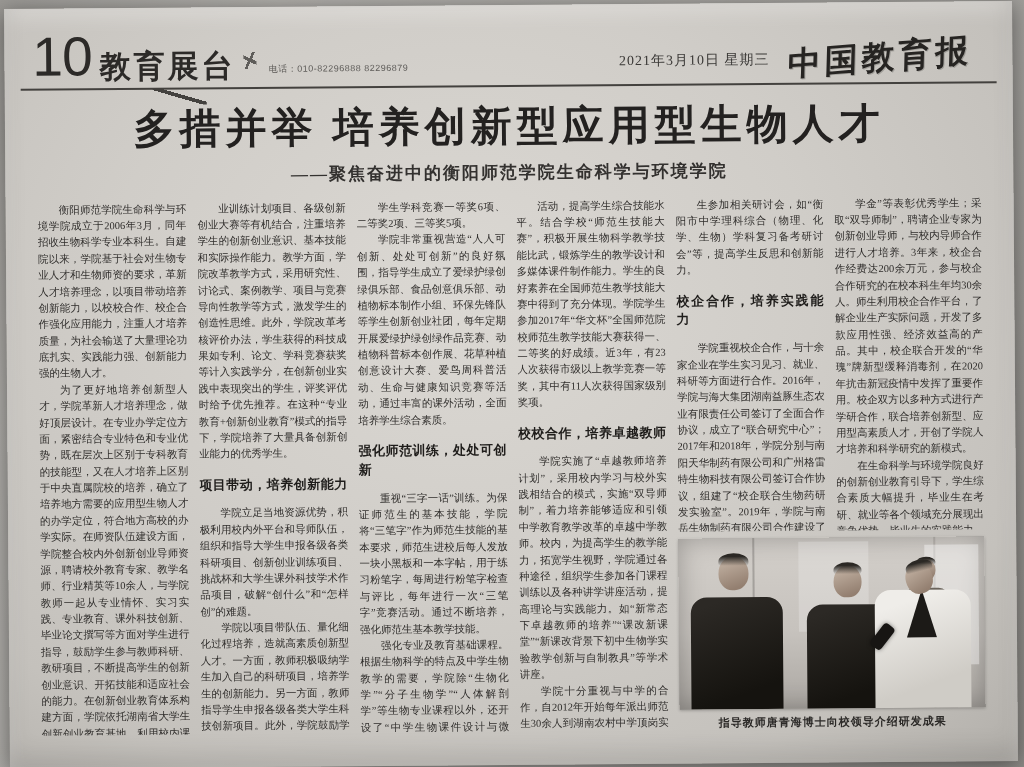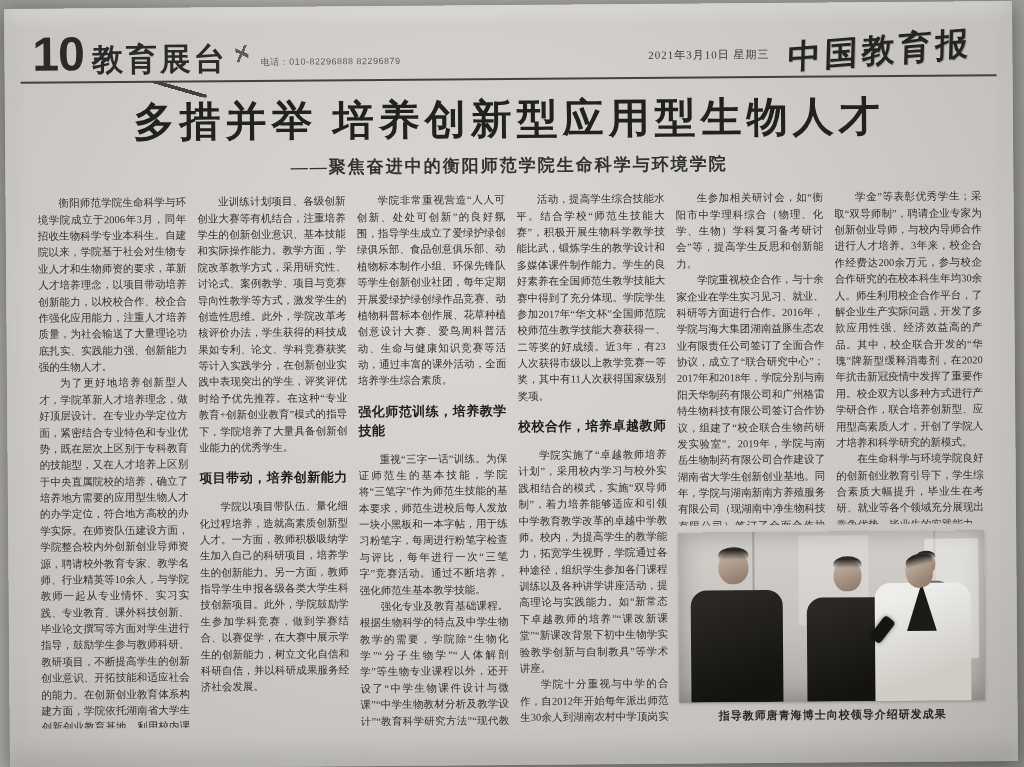--- a/index.html
+++ b/index.html
@@ -15,38 +15,38 @@
     box-shadow:0 4px 22px rgba(0,0,0,.45), inset 0 -14px 22px rgba(0,0,0,.10), inset 0 10px 18px rgba(255,255,255,.25);
   }
   
   .header {
     display:flex; justify-content:space-between; align-items:flex-end;
     padding:24px 34px 4px 28px; position:relative;
   }
   .sec-left { display:flex; align-items:flex-end; gap:8px; }
   .page-num {
     font-family:"Liberation Sans","DejaVu Sans",sans-serif;
-    font-size:48px; font-weight:bold; line-height:.9; color:#2c2a28; letter-spacing:-1px;
+    font-size:55px; font-weight:normal; line-height:.9; color:#2c2a28; letter-spacing:-1px;
   }
   .sec-name {
     font-family:"Liberation Sans","DejaVu Sans",sans-serif;
     font-size:31px; font-weight:900; line-height:1; color:#2c2a28; letter-spacing:3px;
   }
   .sec-ornament {
     width:13px; height:17px; margin-bottom:12px; opacity:.75;
     background:
       linear-gradient(115deg, transparent 42%, #3a3836 42%, #3a3836 56%, transparent 56%),
       linear-gradient(25deg, transparent 44%, #3a3836 44%, #3a3836 60%, transparent 60%);
   }
   .phone {
     font-size:9px; color:#5c5a57; padding-bottom:5px; margin-left:4px;
     font-family:"Liberation Sans","DejaVu Sans",sans-serif; letter-spacing:.5px;
   }
   .sec-right { display:flex; align-items:flex-end; gap:18px; padding-bottom:2px; }
-  .date { font-size:11px; color:#3a3836; padding-bottom:6px; letter-spacing:1px; }
+  .date { font-size:14px; color:#3a3836; padding-bottom:6px; letter-spacing:1px; }
   .paper-name {
     font-size:33px; font-weight:bold; color:#262422;
     transform:rotate(-4deg) skewX(-6deg);
     letter-spacing:4px; line-height:1; padding-right:6px;
     text-shadow:1px 1px 0 rgba(40,38,36,.25);
   }
   .header-rule { height:2px; background:#43413e; margin:2px 16px 0 16px; position:relative; }
   .header-rule .notch {
     position:absolute; left:132px; top:1px; width:54px; height:16px;
     background:linear-gradient(to top right, transparent 46%, #43413e 46%, #43413e 58%, transparent 58%);
@@ -123,43 +123,46 @@
   <div class="columns">
 
     <div class="col">
       <p>衡阳师范学院生命科学与环境学院成立于2006年3月，同年招收生物科学专业本科生。自建院以来，学院基于社会对生物专业人才和生物师资的要求，革新人才培养理念，以项目带动培养创新能力，以校校合作、校企合作强化应用能力，注重人才培养质量，为社会输送了大量理论功底扎实、实践能力强、创新能力强的生物人才。</p>
       <p>为了更好地培养创新型人才，学院革新人才培养理念，做好顶层设计。在专业办学定位方面，紧密结合专业特色和专业优势，既在层次上区别于专科教育的技能型，又在人才培养上区别于中央直属院校的培养，确立了培养地方需要的应用型生物人才的办学定位，符合地方高校的办学实际。在师资队伍建设方面，学院整合校内外创新创业导师资源，聘请校外教育专家、教学名师、行业精英等10余人，与学院教师一起从专业情怀、实习实践、专业教育、课外科技创新、毕业论文撰写等方面对学生进行指导，鼓励学生参与教师科研、教研项目，不断提高学生的创新创业意识、开拓技能和适应社会的能力。在创新创业教育体系构建方面，学院依托湖南省大学生创新创业教育基地，利用校内课程体系和校外实习平台，将创新创业指导课、专业课与专业实习、毕业实习、创新创</p>
     </div>
 
     <div class="col">
       <p>业训练计划项目、各级创新创业大赛等有机结合，注重培养学生的创新创业意识、基本技能和实际操作能力。教学方面，学院改革教学方式，采用研究性、讨论式、案例教学、项目与竞赛导向性教学等方式，激发学生的创造性思维。此外，学院改革考核评价办法，学生获得的科技成果如专利、论文、学科竞赛获奖等计入实践学分，在创新创业实践中表现突出的学生，评奖评优时给予优先推荐。在这种“专业教育+创新创业教育”模式的指导下，学院培养了大量具备创新创业能力的优秀学生。</p>
       <h3 class="col-heading">项目带动，培养创新能力</h3>
+      <p>学院立足当地资源优势，积极利用校内外平台和导师队伍，组织和指导大学生申报各级各类科研项目、创新创业训练项目、挑战杯和大学生课外科技学术作品项目，破解“创什么”和“怎样创”的难题。</p>
       <p>学院以项目带队伍、量化细化过程培养，造就高素质创新型人才。一方面，教师积极吸纳学生加入自己的科研项目，培养学生的创新能力。另一方面，教师指导学生申报各级各类大学生科技创新项目。此外，学院鼓励学生参加学科竞赛，做到学赛结合、以赛促学，在大赛中展示学生的创新能力，树立文化自信和科研自信，并以科研成果服务经济社会发展。</p>
 
     </div>
 
     <div class="col">
+      <p>学生学科竞赛一等奖6项、二等奖2项、三等奖5项。</p>
       <p>学院非常重视营造“人人可创新、处处可创新”的良好氛围，指导学生成立了爱绿护绿创绿俱乐部、食品创意俱乐部、动植物标本制作小组、环保先锋队等学生创新创业社团，每年定期开展爱绿护绿创绿作品竞赛、动植物科普标本创作展、花草种植创意设计大赛、爱鸟周科普活动、生命与健康知识竞赛等活动，通过丰富的课外活动，全面培养学生综合素质。</p>
-      <h3 class="col-heading">强化师范训练，培养教学技能</h3>
+      <h3 class="col-heading">强化师范训练，处处可创新</h3>
       <p>重视“三字一话”训练。为保证师范生的基本技能，学院将“三笔字”作为师范生技能的基本要求，师范生进校后每人发放一块小黑板和一本字帖，用于练习粉笔字，每周进行粉笔字检查与评比，每年进行一次“三笔字”竞赛活动。通过不断培养，强化师范生基本教学技能。</p>
       <p>强化专业及教育基础课程。根据生物科学的特点及中学生物教学的需要，学院除“生物化学”“分子生物学”“人体解剖学”等生物专业课程以外，还开设了“中学生物课件设计与微课”“中学生物教材分析及教学设计”“教育科学研究方法”“现代教育技术”“生物教学论”等师范教学课程，提高生物科学教学水平。</p>
 
     </div>
 
     <div class="col">
       <p>活动，提高学生综合技能水平。结合学校“师范生技能大赛”，积极开展生物科学教学技能比武，锻炼学生的教学设计和多媒体课件制作能力。学生的良好素养在全国师范生教学技能大赛中得到了充分体现。学院学生参加2017年“华文杯”全国师范院校师范生教学技能大赛获得一、二等奖的好成绩。近3年，有23人次获得市级以上教学竞赛一等奖，其中有11人次获得国家级别奖项。</p>
       <h3 class="col-heading">校校合作，培养卓越教师</h3>
       <p>学院实施了“卓越教师培养计划”，采用校内学习与校外实践相结合的模式，实施“双导师制”，着力培养能够适应和引领中学教育教学改革的卓越中学教师。校内，为提高学生的教学能力，拓宽学生视野，学院通过各种途径，组织学生参加各门课程训练以及各种讲学讲座活动，提高理论与实践能力。如“新常态下卓越教师的培养”“课改新课堂”“新课改背景下初中生物学实验教学创新与自制教具”等学术讲座。</p>
       <p>学院十分重视与中学的合作，自2012年开始每年派出师范生30余人到湖南农村中学顶岗实习。顶岗实习实行“双导师制”，实习生在学院指导教师和中学指导教师的指导下，通过听课、评课、备课、教学实践、班级管理等环节，全方位锻炼学生的教育教学能力，保证毕业生从实习到就业的无缝对接，有效提高了师范生的教学技能。此外，学院重视实践教学基地建设，将衡阳市八中、衡阳市一中及成章实验中学、博雅学校、船山实验中学、岳云中学等优质教学单位纳入学院实践教学基地，先后带领师范生到各中学实习见习，培养学生的实践能力。见习实习期间，学院邀请实践学校指导老师指导学生听课、备课，课前准备、课堂教学、课后反思等，切实提高教学实践技能。鼓励学</p>
     </div>
 
     <div class="right-sec">
       <div class="right-cols">
         <div class="col">
           <p>生参加相关研讨会，如“衡阳市中学理科综合（物理、化学、生物）学科复习备考研讨会”等，提高学生反思和创新能力。</p>
+          <h3 class="col-heading">校企合作，培养实践能力</h3>
           <p>学院重视校企合作，与十余家企业在学生实习见习、就业、科研等方面进行合作。2016年，学院与海大集团湖南益豚生态农业有限责任公司签订了全面合作协议，成立了“联合研究中心”；2017年和2018年，学院分别与南阳天华制药有限公司和广州格雷特生物科技有限公司签订合作协议，组建了“校企联合生物药研发实验室”。2019年，学院与南岳生物制药有限公司合作建设了湖南省大学生创新创业基地。同年，学院与湖南新南方养殖服务有限公司（现湖南中净生物科技有限公司）签订了全面合作协议，其中，学院与部分企业开设了创新创业班，如“海大益豚班”“正虹创新创业班”等，并设立专业奖学金，如“海大益豚奖学金”“新南方</p>
         </div>
         <div class="col">
           <p>学金”等表彰优秀学生；采取“双导师制”，聘请企业专家为创新创业导师，与校内导师合作进行人才培养。3年来，校企合作经费达200余万元，参与校企合作研究的在校本科生年均30余人。师生利用校企合作平台，了解企业生产实际问题，开发了多款应用性强、经济效益高的产品。其中，校企联合开发的“华瑰”牌新型缓释消毒剂，在2020年抗击新冠疫情中发挥了重要作用。校企双方以多种方式进行产学研合作，联合培养创新型、应用型高素质人才，开创了学院人才培养和科学研究的新模式。</p>
           <p>在生命科学与环境学院良好的创新创业教育引导下，学生综合素质大幅提升，毕业生在考研、就业等各个领域充分展现出竞争优势，毕业生的实践能力、思辨能力、科研能力以及勤恳扎实的态度得到了诸多科研院校、高校和用人单位的认可。今后，生命科学与环境学院将继续改革教学方法、教学形式，采取多种措施，积极科研育人、实践育人以及校企合作等有效途径，为社会培养更多的创新型、应用型生物人才。</p>
 
         </div>
       </div>
 
       <div class="photo-box">

